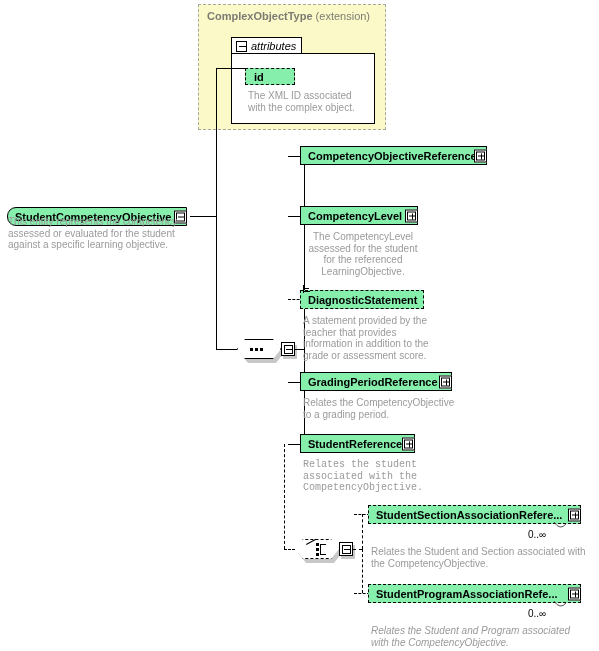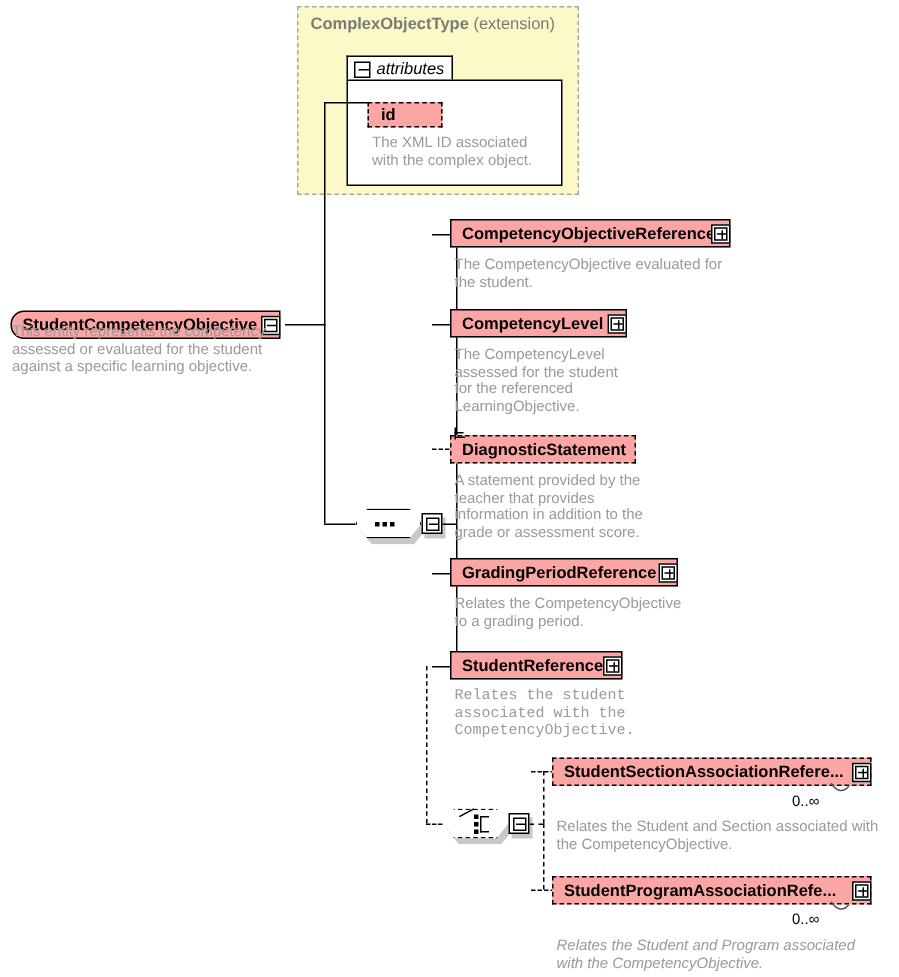--- a/index.html
+++ b/index.html
@@ -47,21 +47,21 @@
   .pmbox::before{
     content:"";position:absolute;left:2px;top:4px;width:7px;height:1px;background:#000;
   }
   .pmbox.plus::after{
     content:"";position:absolute;left:5px;top:1px;width:1px;height:7px;background:#000;
   }
 
   
   .node{
     position:absolute;box-sizing:border-box;
-    background:#fca5a5;border:1px solid #000;
+    background:#86efac;border:1px solid #000;
     display:flex;align-items:center;
     font-size:11px;font-weight:bold;color:#000;
     padding-left:7px;white-space:nowrap;
   }
   .node.dashed{border:1px dashed #000;}
   .nshadow{
     position:absolute;background:#c8c8c8;z-index:-1;
   }
   .node .nm{flex:1;overflow:hidden;}
   .node .pmwrap{
@@ -188,31 +188,30 @@
   <div class="ln-v" style="left:304px;top:349px;height:96px;"></div>
 
   <div class="ln-h" style="left:288px;top:156px;width:16px;"></div>
   <div class="nshadow" style="left:303px;top:150px;width:187px;height:18px;"></div>
   <div class="node" style="left:300px;top:146px;width:187px;height:19px;">
     <span class="nm">CompetencyObjectiveReference</span>
     <span class="pmwrap">
       <span class="pmbox plus"></span>
     </span>
   </div>
-  <div class="desc" style="left:303px;top:171px;width:185px;">The CompetencyObjective evaluated for the student.</div>
 
   <div class="ln-h" style="left:288px;top:216px;width:16px;"></div>
   <div class="nshadow" style="left:303px;top:210px;width:118px;height:18px;"></div>
   <div class="node" style="left:300px;top:206px;width:118px;height:19px;">
     <span class="nm">CompetencyLevel</span>
     <span class="pmwrap">
       <span class="pmbox plus"></span>
     </span>
   </div>
-  <div class="desc" style="left:303px;top:231px;width:120px;">The CompetencyLevel assessed for the student for the referenced LearningObjective.</div>
+  <div class="desc" style="left:303px;top:231px;width:120px;text-align:center;">The CompetencyLevel assessed for the student for the referenced LearningObjective.</div>
 
   <div class="ln-h-d" style="left:288px;top:299px;width:16px;"></div>
   <div class="nshadow" style="left:303px;top:294px;width:124px;height:18px;"></div>
   <div class="node dashed" style="left:300px;top:290px;width:124px;height:19px;">
     <span class="stype-ico">
       <b></b>
         <i></i>
         <i></i>
         <i></i>
     </span>

